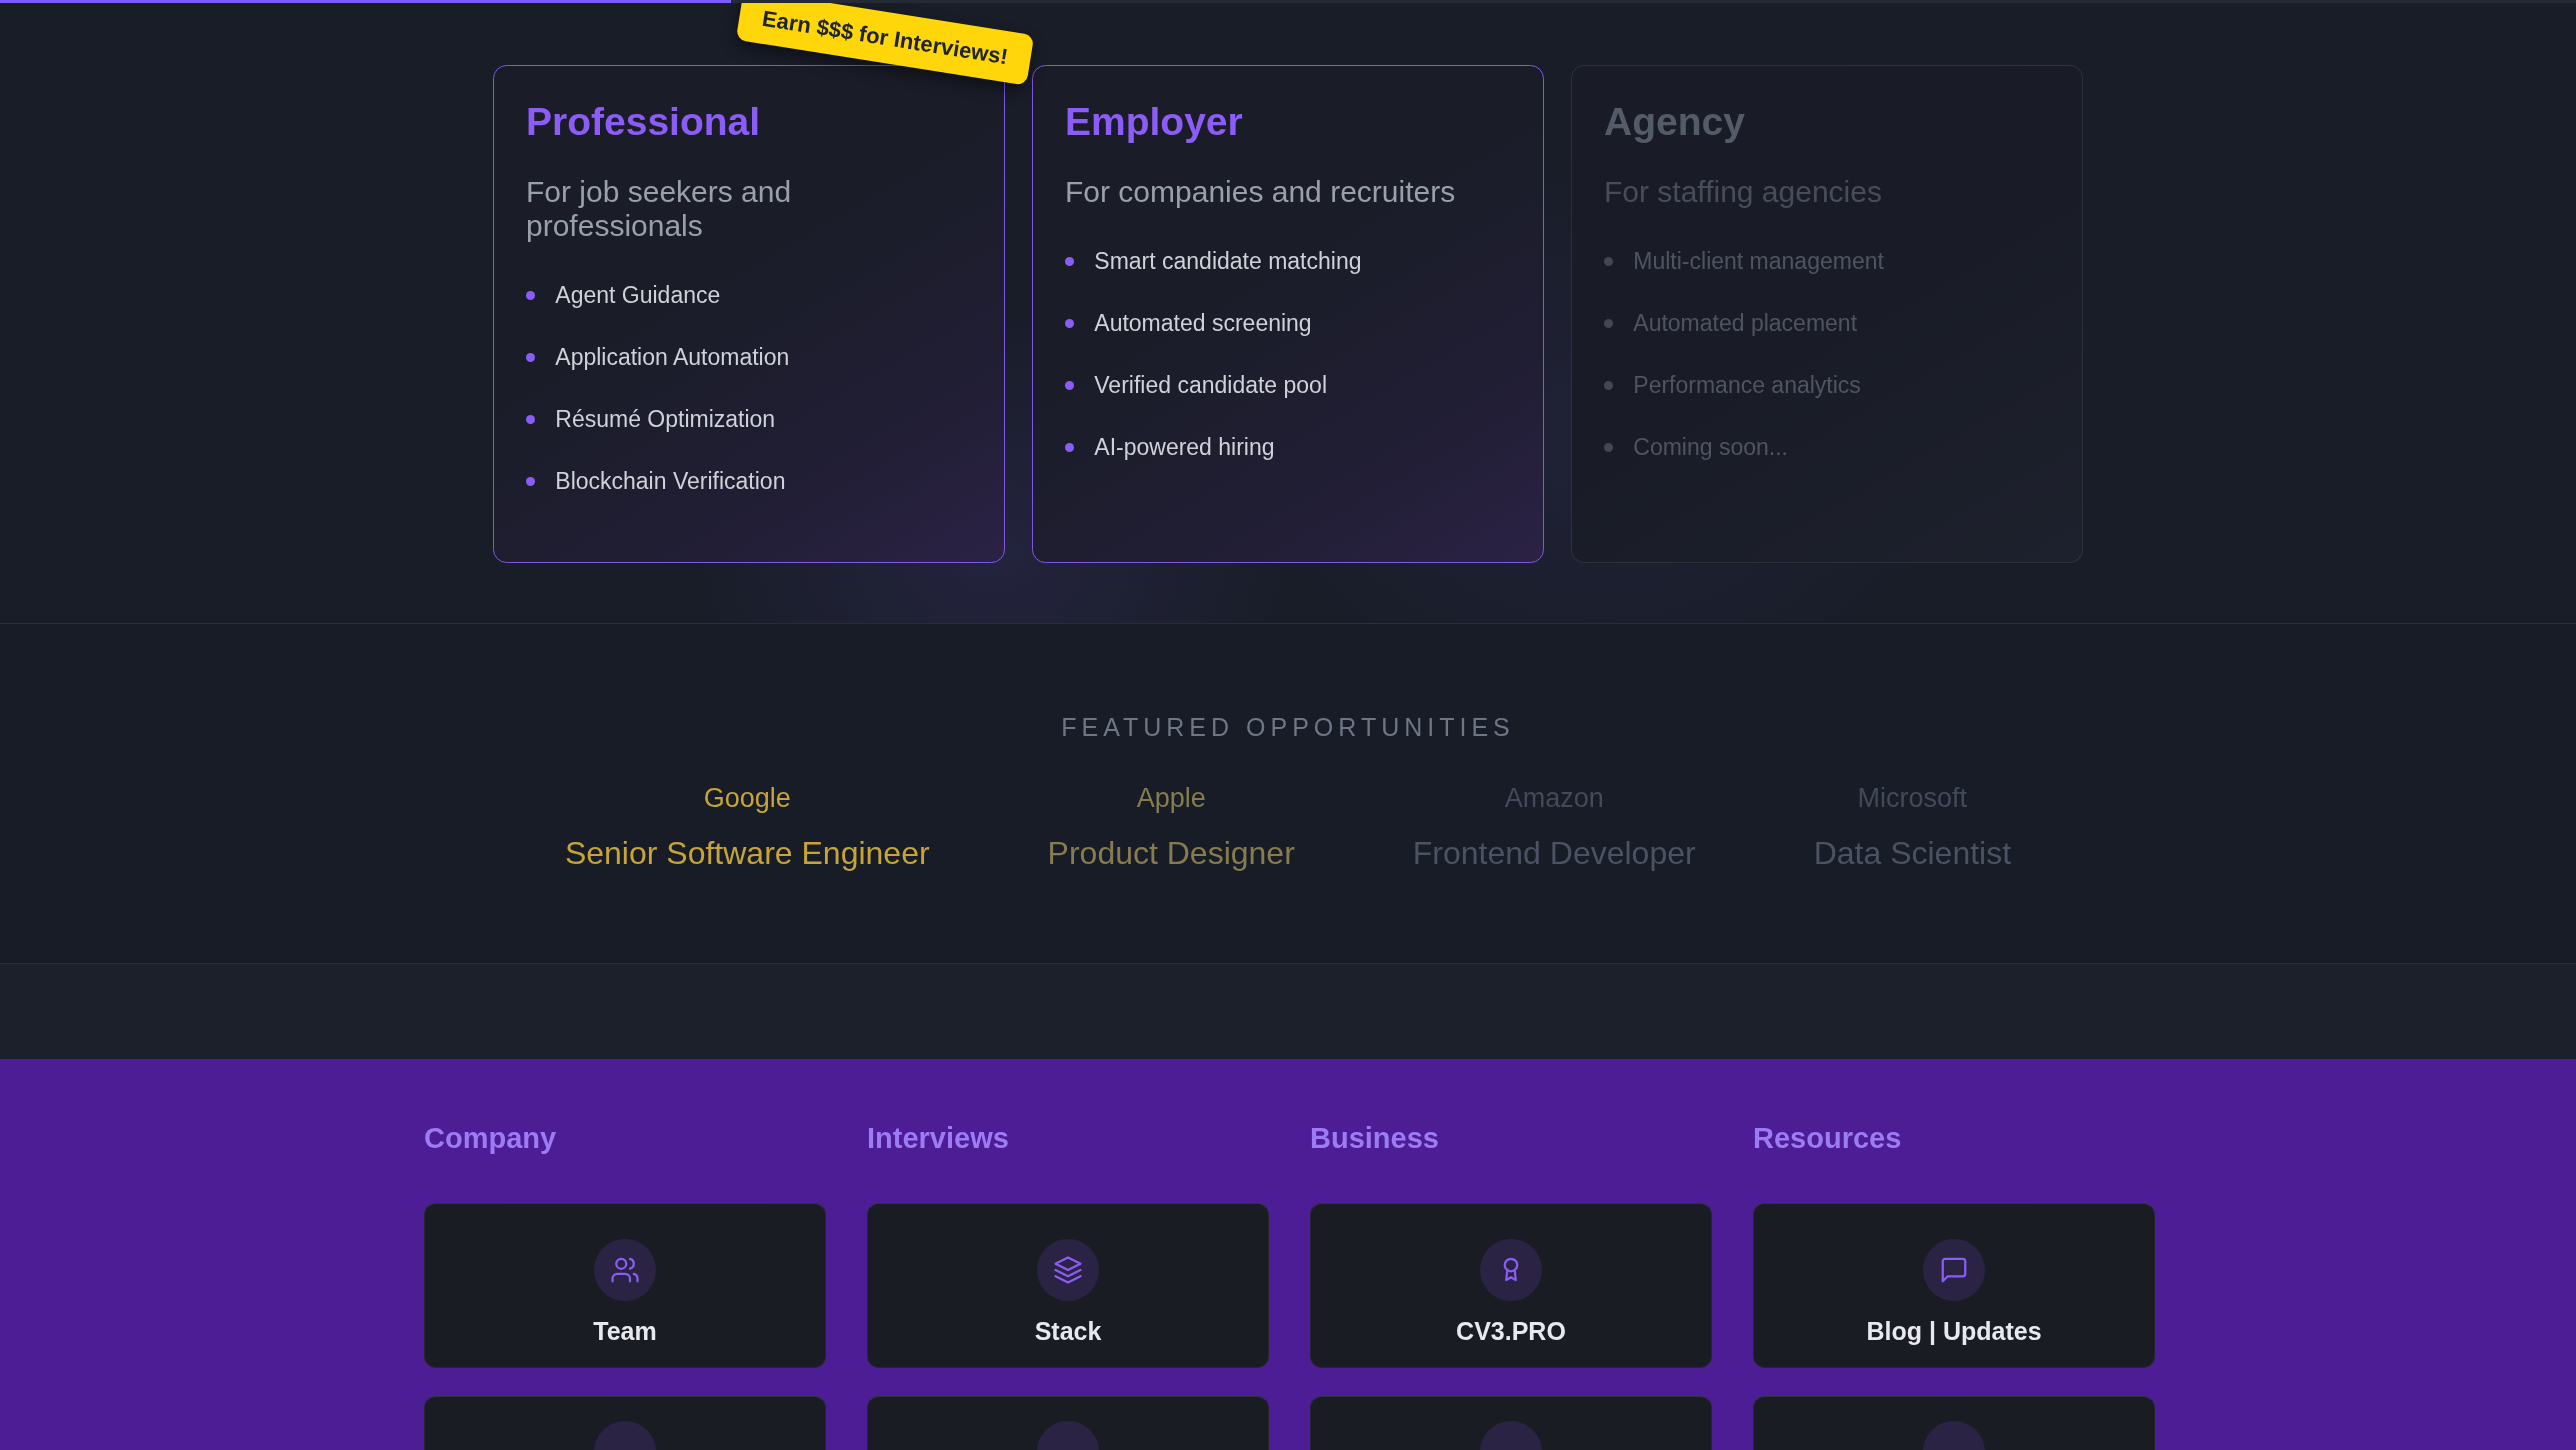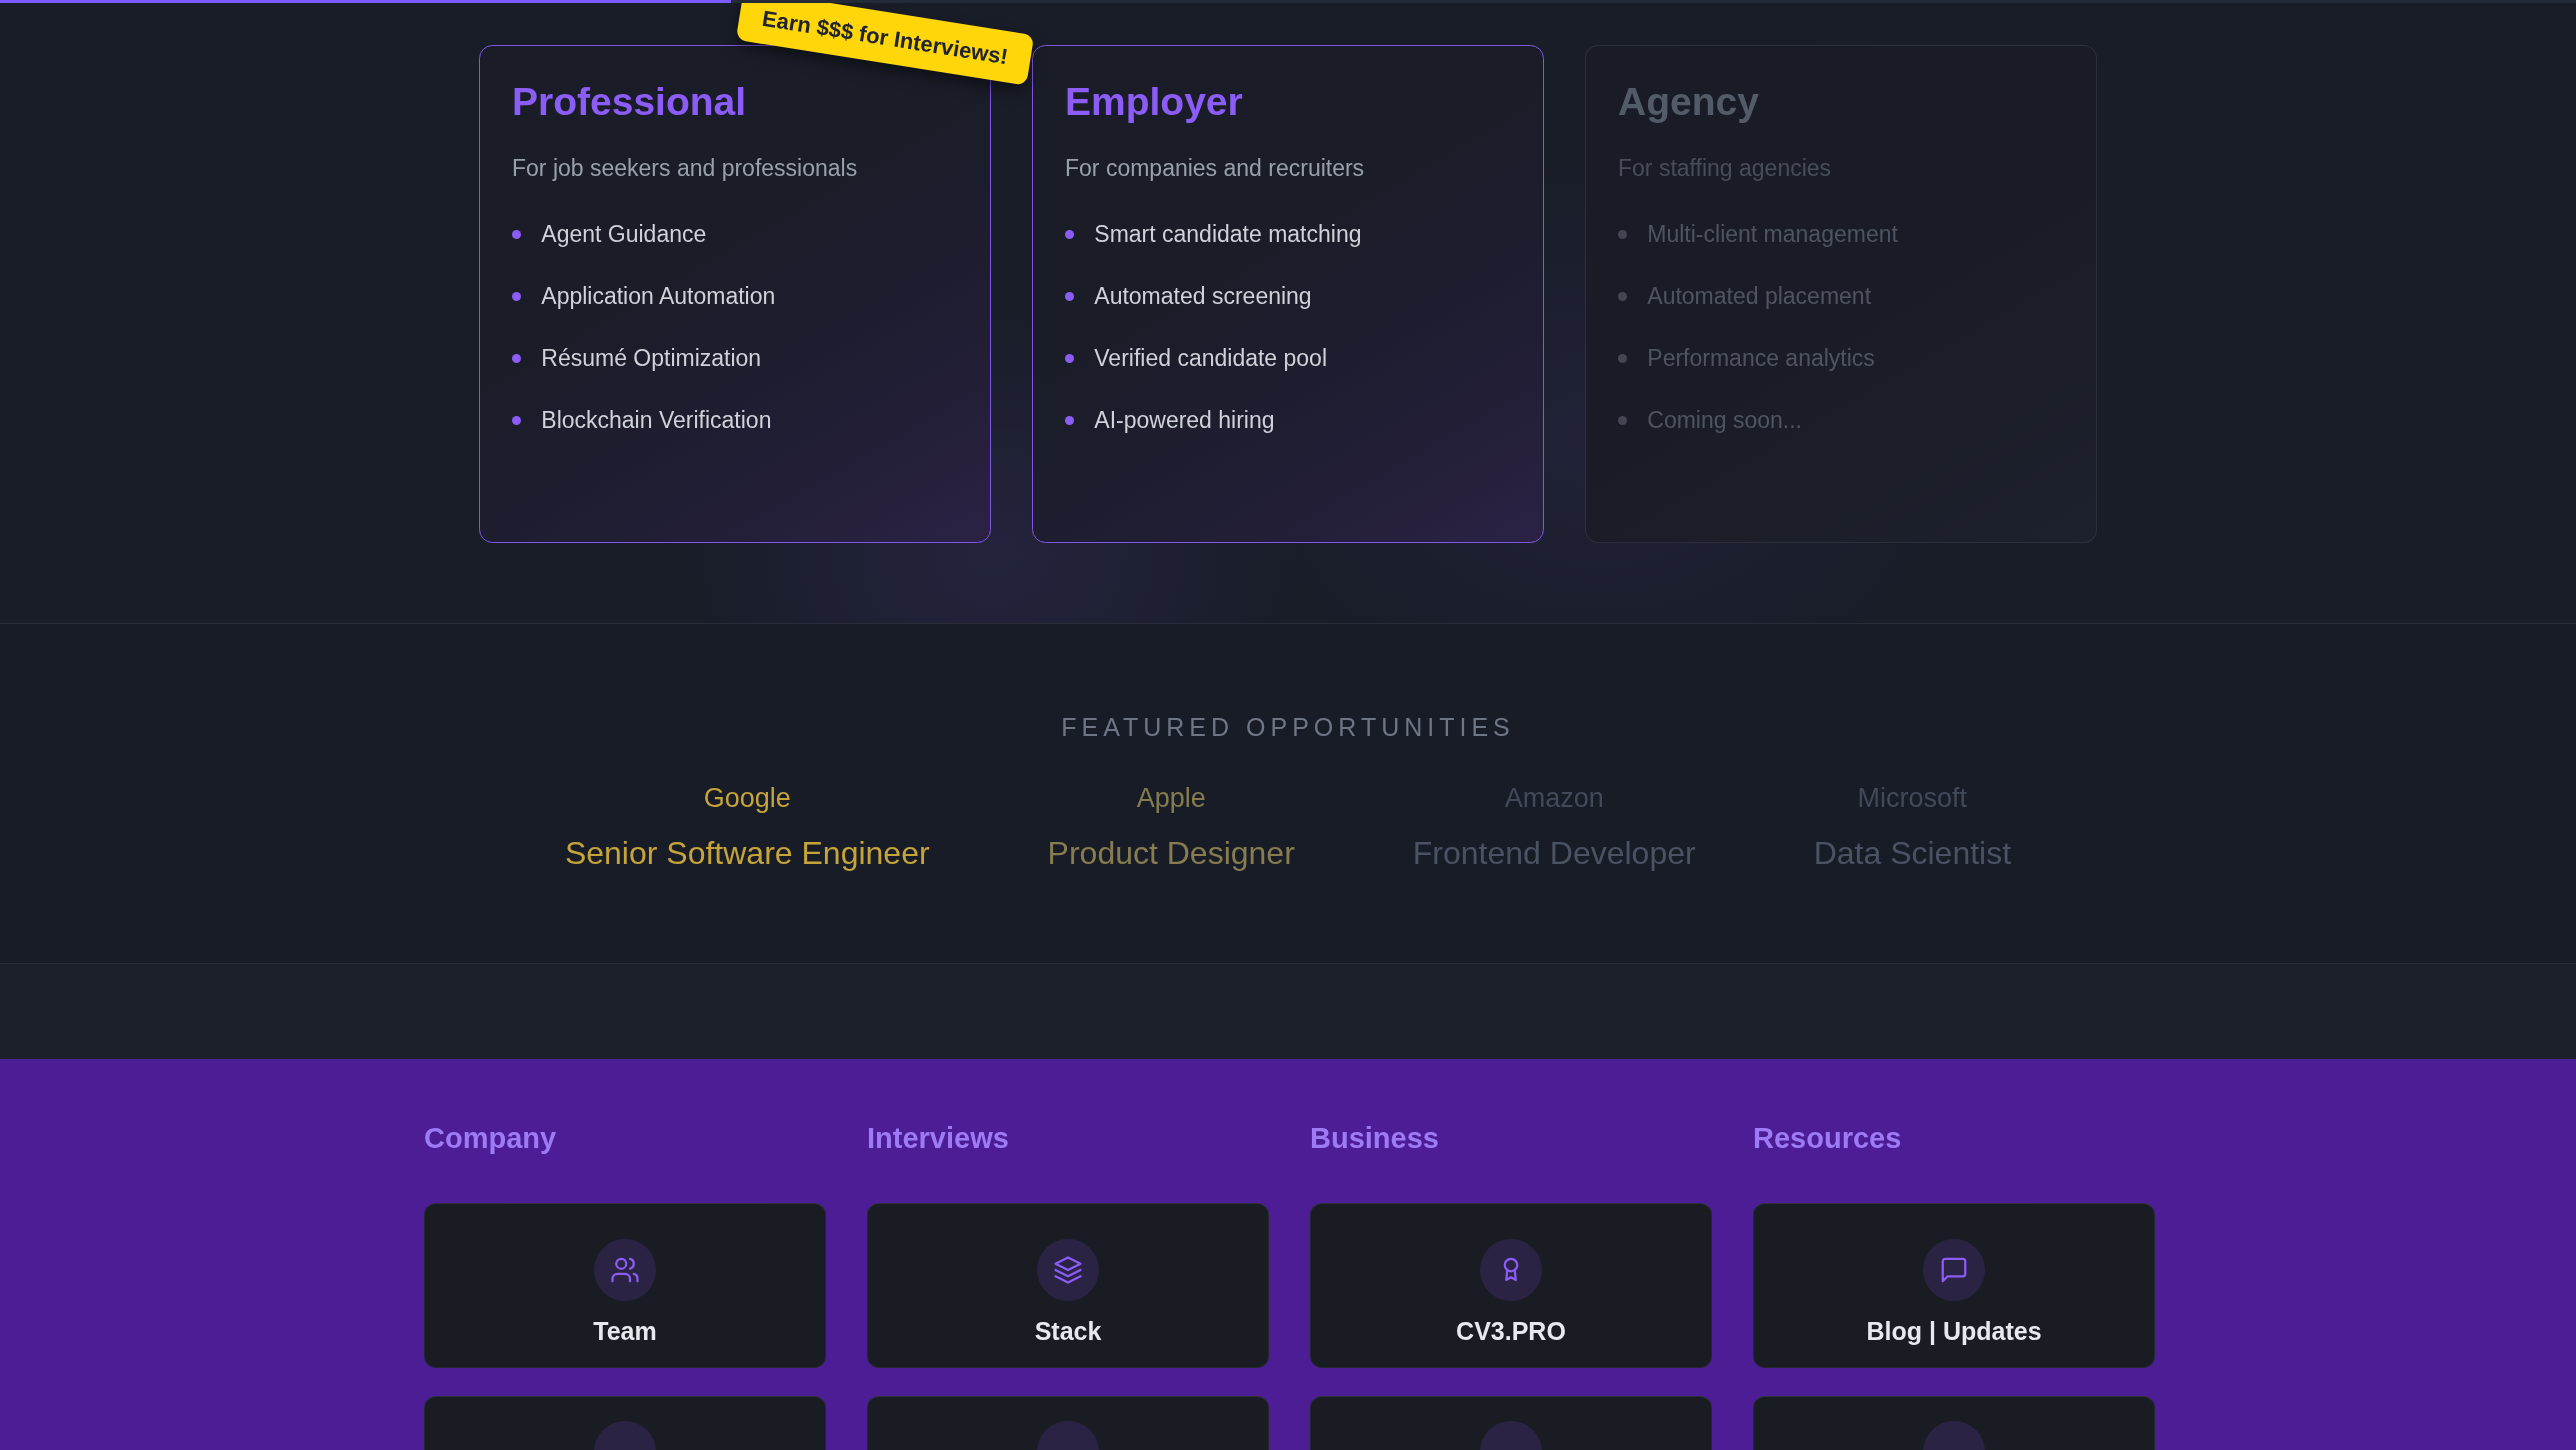--- a/index.html
+++ b/index.html
@@ -10,31 +10,31 @@
   
   .scroll-track { position:absolute; top:0; left:0; width:100%; height:3.4px; background:#242a36; z-index:40; }
   .scroll-fill { height:100%; width:731px; background:#7c5cfc; }
 
   
   .hero { position:relative; width:100%; height:624px; border-bottom:0.8px solid #272d39;
           background:
             radial-gradient(438px 354px at 993px 556px, rgba(124,92,252,0.10), rgba(124,92,252,0) 70%),
             radial-gradient(522px 404px at 1599px 438px, rgba(124,92,252,0.07), rgba(124,92,252,0) 70%),
             #191d28; }
-  .plans { display:flex; justify-content:center; gap:41px; padding-top:45px; }
+  .plans { display:flex; justify-content:center; gap:27px; padding-top:65px; }
   .plan-card { width:512px; height:498px; border-radius:13.5px; padding:34px 32px;
                border:0.8px solid #8257e6;
                background:linear-gradient(150deg,#1a1d28 42%,#211e35 76%,#2b2245 100%);
                position:relative; }
   .plan-card.disabled { border-color:rgba(160,174,192,0.13);
                background:linear-gradient(150deg,#191c26 50%,#1d212d 100%); }
   .plan-card.disabled .inner { opacity:0.5; }
   .plan-title { font-size:39px; font-weight:bold; color:#8b5cf6; line-height:1.15; }
   .plan-card.disabled .plan-title { color:#8e99aa; }
-  .plan-sub { margin-top:30px; font-size:23px; color:#98a0ac; }
+  .plan-sub { margin-top:30px; font-size:30px; color:#98a0ac; }
   .plan-card.disabled .plan-sub { color:#747d8d; }
   .plan-list { list-style:none; margin-top:39px; }
   .plan-list li { display:flex; align-items:center; font-size:23px; color:#ced2d9; margin-bottom:35px; }
   .plan-card.disabled .plan-list li { color:#828b9b; }
   .dot { width:9.3px; height:9.3px; border-radius:50%; background:#8b5cf6; margin-right:20px; flex:0 0 auto; }
   .plan-card.disabled .dot { background:#6b7280; }
 
   
   .badge { position:absolute; left:738px; top:11.8px; z-index:30;
            background:#ffd60a; color:#20242e; font-weight:bold; font-size:22px;

